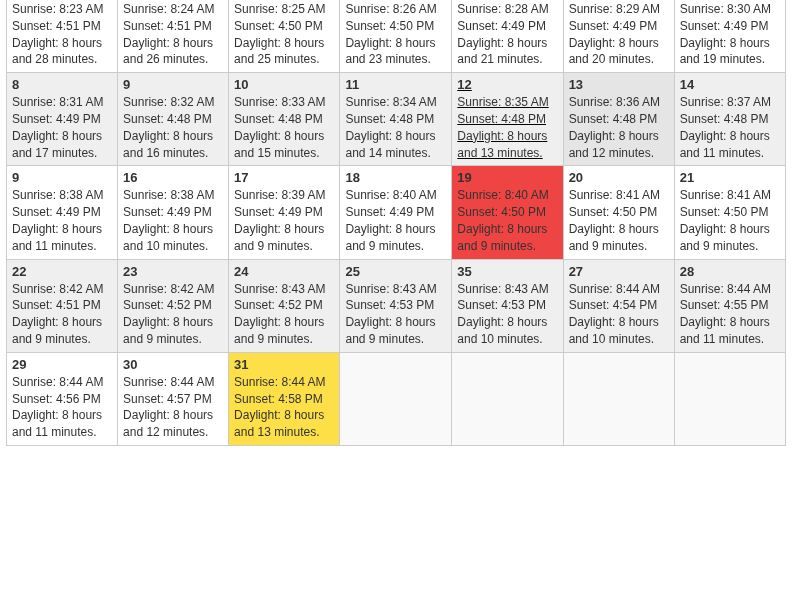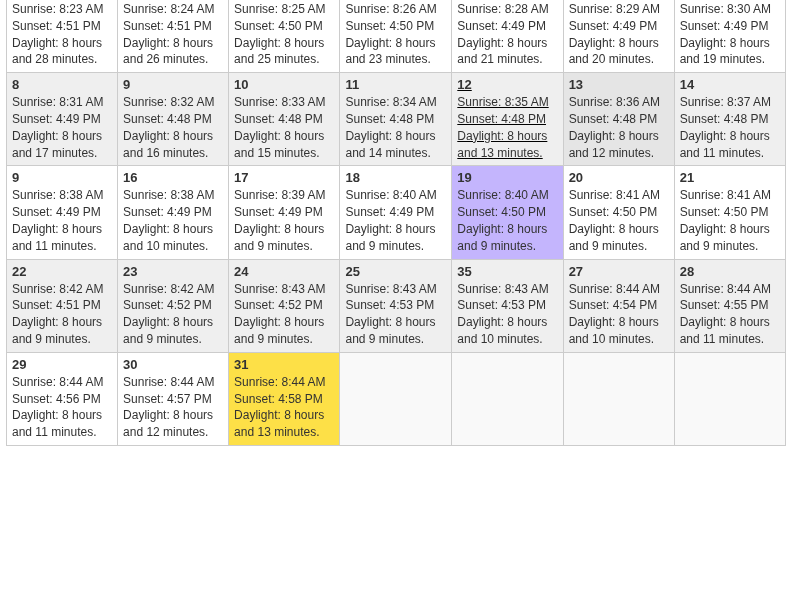--- a/index.html
+++ b/index.html
@@ -205,21 +205,21 @@
           <div class="day-info">Sunrise: 8:38 AM<br>Sunset: 4:49 PM<br>Daylight: 8 hours and 10 minutes.</div>
         </td>
           <td style="background: rgb(255, 255, 255); border-radius: 18px;">
           <span class="day-num">17</span>
           <div class="day-info">Sunrise: 8:39 AM<br>Sunset: 4:49 PM<br>Daylight: 8 hours and 9 minutes.</div>
         </td>
           <td style="background: rgb(255, 255, 255);">
           <span class="day-num">18</span>
           <div class="day-info">Sunrise: 8:40 AM<br>Sunset: 4:49 PM<br>Daylight: 8 hours and 9 minutes.</div>
         </td>
-          <td style="background: #c4b5fd; margin-left: 28px;">
+          <td style="background: #ef4444; margin-left: 28px;">
           <span class="day-num">19</span>
           <div class="day-info">Sunrise: 8:40 AM<br>Sunset: 4:50 PM<br>Daylight: 8 hours and 9 minutes.</div>
         </td>
           <td style="background: rgb(255, 255, 255);">
           <span class="day-num">20</span>
           <div class="day-info">Sunrise: 8:41 AM<br>Sunset: 4:50 PM<br>Daylight: 8 hours and 9 minutes.</div>
         </td>
           <td style="background: rgb(255, 255, 255);">
           <span class="day-num">21</span>
           <div class="day-info">Sunrise: 8:41 AM<br>Sunset: 4:50 PM<br>Daylight: 8 hours and 9 minutes.</div>

